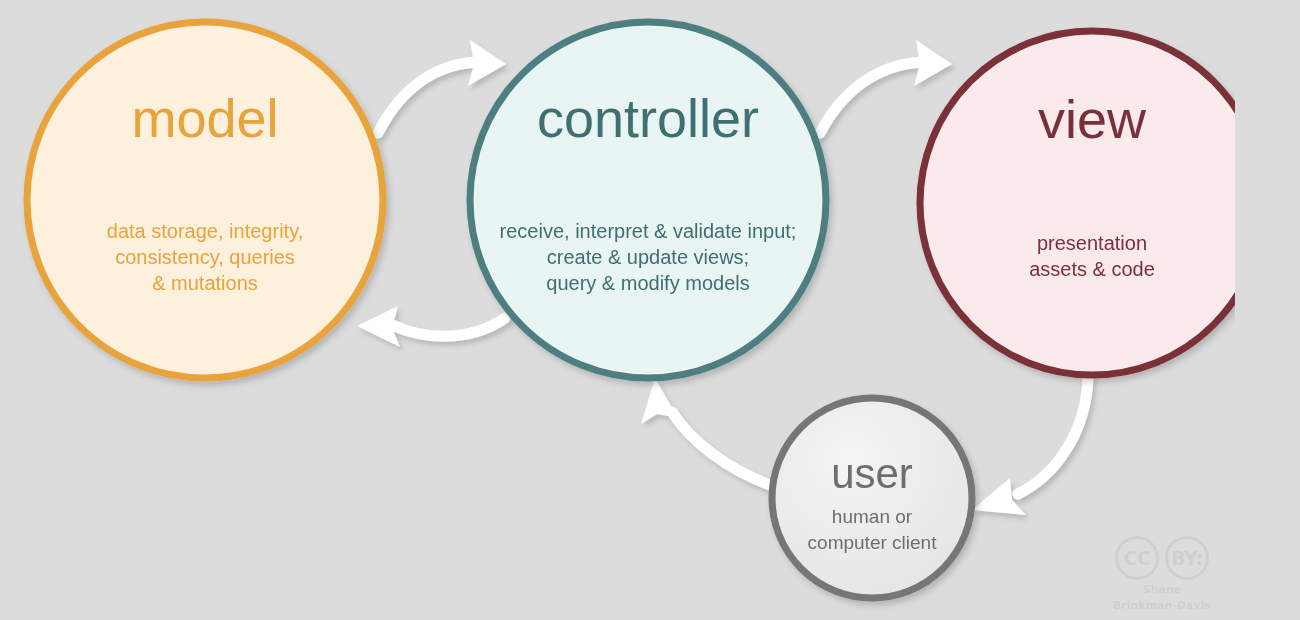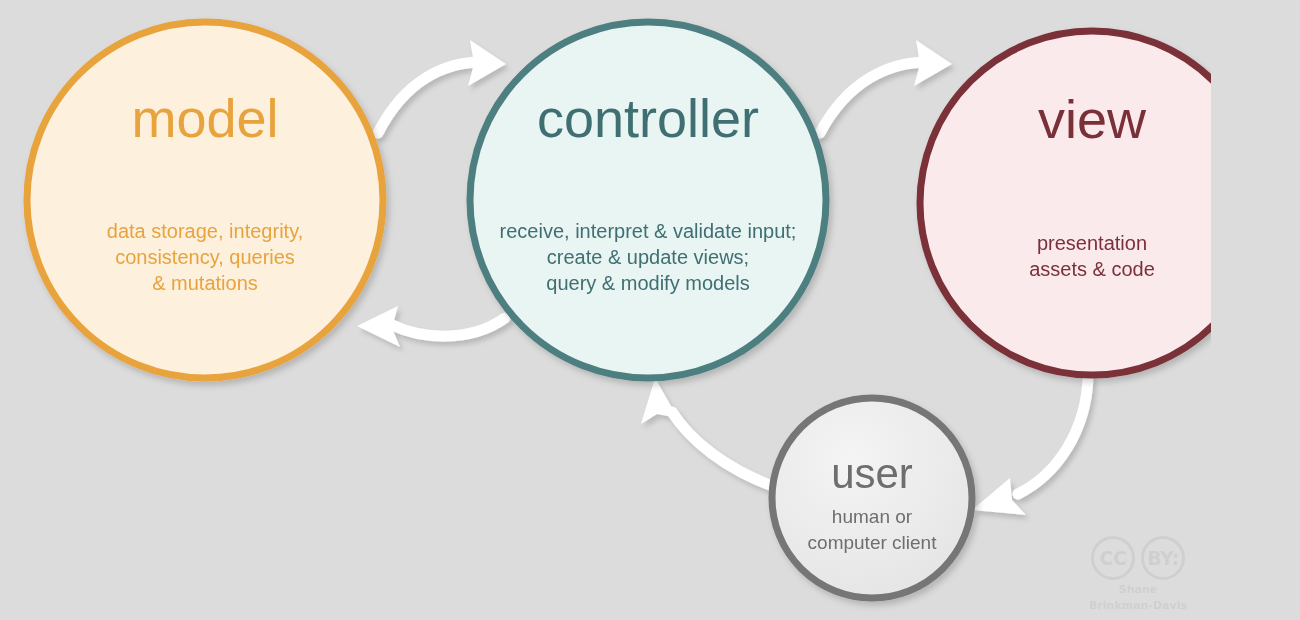--- a/index.html
+++ b/index.html
@@ -7,20 +7,21 @@
     padding: 0;
     background: #dcdcdc;
   }
   #canvas {
     position: relative;
     width: 1211px;
     height: 620px;
     background: #dcdcdc;
     overflow: hidden;
     font-family: "Liberation Sans", sans-serif;
+    padding-left: 24px;
   }
   #diagram-svg {
     position: absolute;
     left: 0;
     top: 0;
     width: 1300px;
     height: 620px;
   }
   .node-title {
     font-family: "Liberation Sans", sans-serif;

